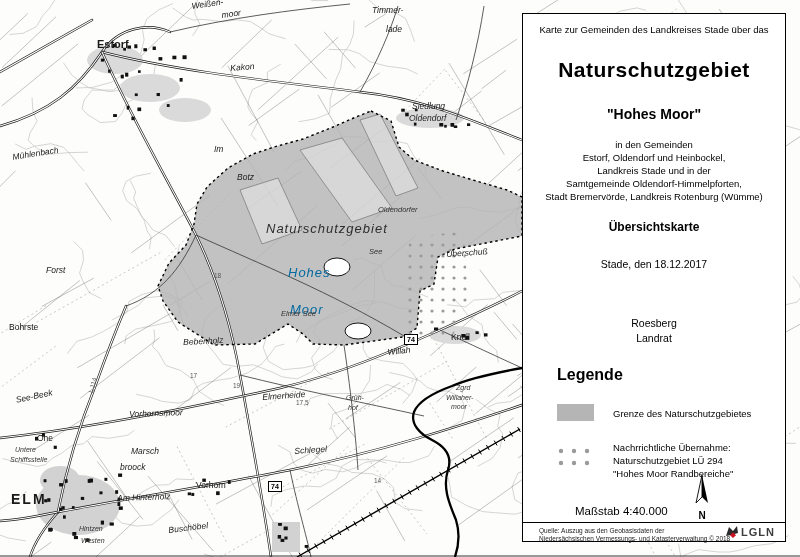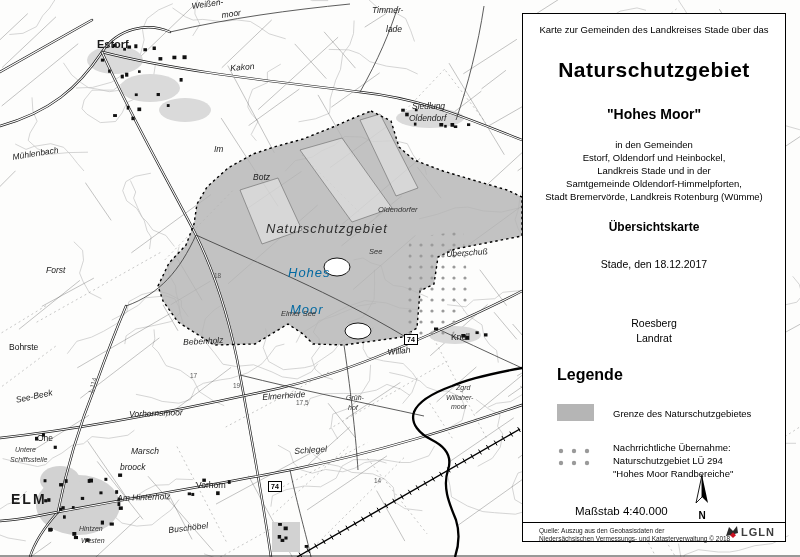--- a/index.html
+++ b/index.html
@@ -412,33 +412,33 @@
   <div id="labels-layer">
       <span class="lbl town" style="left: 97px; top: 39px;">Estorf</span>
       <span class="lbl flur" style="left: 191px; top: 2px; transform: rotate(-8deg);">Weißen-</span>
       <span class="lbl flur" style="left: 221px; top: 11px; transform: rotate(-8deg);">moor</span>
       <span class="lbl flur" style="left: 372px; top: 6px;">Timmer-</span>
       <span class="lbl flur" style="left: 386px; top: 25px;">lade</span>
       <span class="lbl flur" style="left: 230px; top: 64px; transform: rotate(-5deg);">Kakon</span>
       <span class="lbl flur" style="left: 412px; top: 102px;">Siedlung</span>
       <span class="lbl flur" style="left: 409px; top: 114px;">Oldendorf</span>
       <span class="lbl flur" style="left: 214px; top: 145px;">Im</span>
-      <span class="lbl flur" style="left: 209px; top: 173px; padding-left: 44px;">Botz</span>
+      <span class="lbl flur" style="left: 193px; top: 173px; padding-left: 44px;">Botz</span>
       <span class="lbl flur" style="left: 12px; top: 153px; transform: rotate(-9deg);">Mühlenbach</span>
       <span class="lbl flur" style="left: 46px; top: 266px;">Forst</span>
       <span class="lbl nsg-big" style="left: 266px; top: 222px;">Naturschutzgebiet</span>
       <span class="lbl nsg-big2" style="left: 288px; top: 258px;">Hohes</span>
       <span class="lbl nsg-big2" style="left: 290px; top: 295px;">Moor</span>
       <span class="lbl see" style="left: 366px; top: 206px; padding-left: 12px;">Oldendorfer</span>
       <span class="lbl see" style="left: 369px; top: 216px; margin-top: 32px;">See</span>
       <span class="lbl see" style="left: 281px; top: 310px;">Elmer See</span>
       <span class="lbl flur" style="left: 446px; top: 250px; transform: rotate(-4deg);">Überschuß</span>
       <span class="lbl town-sm" style="left: 451px; top: 333px;">Knüll</span>
       <span class="lbl flur" style="left: 387px; top: 348px; transform: rotate(-6deg);">Willah</span>
-      <span class="lbl town-sm" style="left: 3px; top: 343px; padding-left: 6px;">Bohrste</span>
+      <span class="lbl town-sm" style="left: 3px; top: 323px; padding-left: 6px;">Bohrste</span>
       <span class="lbl flur" style="left: 183px; top: 338px; transform: rotate(-3deg);">Bebenholz</span>
       <span class="lbl flur" style="left: 15px; top: 396px; transform: rotate(-12deg);">See-Beek</span>
       <span class="lbl flur" style="left: 262px; top: 393px; transform: rotate(-4deg);">Elmerheide</span>
       <span class="lbl flur-sm" style="left: 346px; top: 394px;">Grüh-</span>
       <span class="lbl flur-sm" style="left: 348px; top: 404px;">hof</span>
       <span class="lbl flur" style="left: 129px; top: 410px; transform: rotate(-2deg);">Vorhornsmoor</span>
       <span class="lbl flur" style="left: 131px; top: 447px;">Marsch</span>
       <span class="lbl flur" style="left: 120px; top: 463px;">broock</span>
       <span class="lbl town-sm" style="left: 37px; top: 434px;">Ohe</span>
       <span class="lbl flur-sm" style="left: 15px; top: 446px;">Untere</span>

